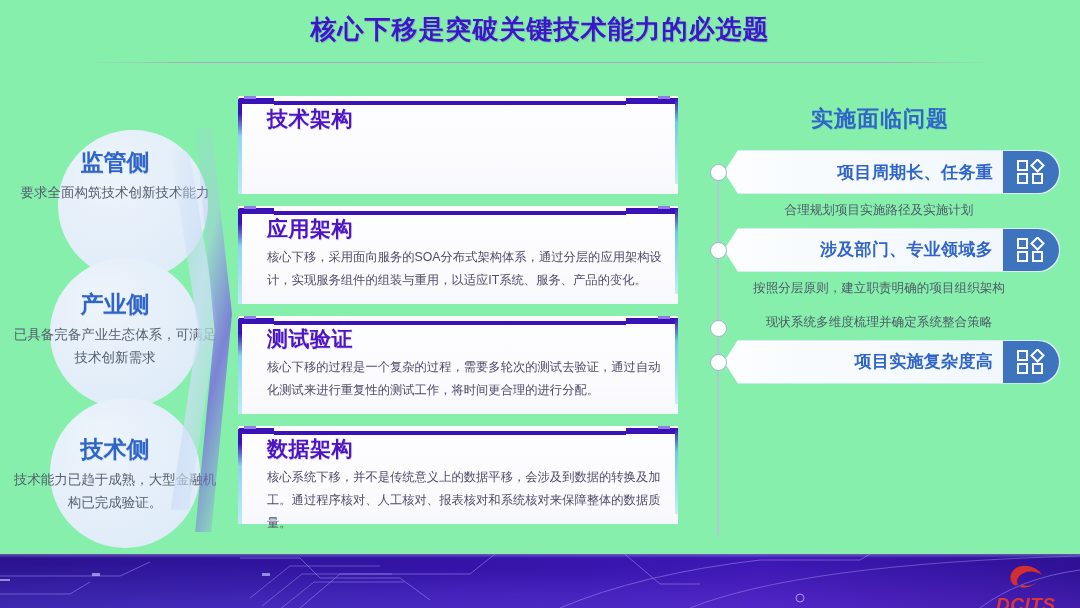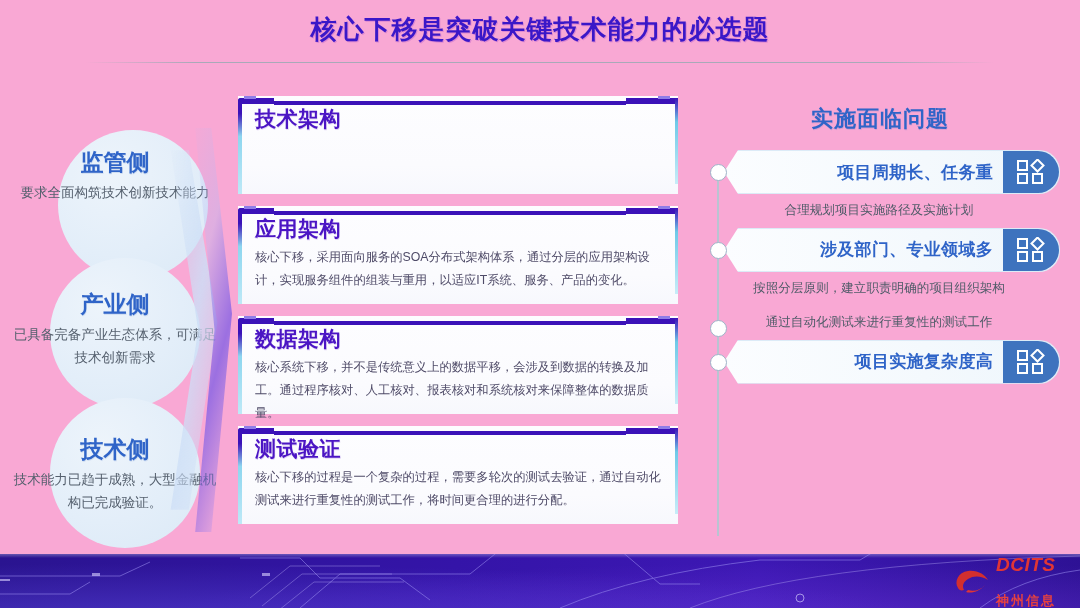--- a/index.html
+++ b/index.html
@@ -8,21 +8,21 @@
     background: #ffffff;
   }
   body {
     font-family: "Liberation Sans", "DejaVu Sans", sans-serif;
   }
   #slide {
     position: relative;
     width: 1080px;
     height: 608px;
     overflow: hidden;
-    background: #f9a8d4;
+    background: #86efac;
   }
 
   
   .title-wrap {
     position: absolute;
     top: 14px;
     left: 0;
     width: 1080px;
     text-align: center;
   }
@@ -161,21 +161,21 @@
     border-radius: 3px 0 0 0;
   }
   .card .frame .right-edge {
     position: absolute;
     right: 0; top: 2px; bottom: 10px;
     width: 3px;
     background: linear-gradient(to bottom, #3b12b8 0%, #6fc9e8 28%, #c8ecf8 100%);
   }
   .card-body {
     position: relative;
-    padding: 10px 16px 0 17px;
+    padding: 10px 16px 0 29px;
   }
   .card-title {
     font-size: 21px;
     font-weight: bold;
     color: #4b15c4;
     line-height: 1.25;
     margin-bottom: 4px;
     letter-spacing: .5px;
     text-shadow: .6px .6px 0 rgba(120,50,210,.2);
   }
@@ -283,20 +283,21 @@
     background: linear-gradient(to bottom, rgba(255,255,255,1), rgba(255,255,255,0));
   }
   .logo {
     position: absolute;
     right: 24px;
     top: 7px;
     height: 40px;
     display: flex;
     align-items: center;
     gap: 4px;
+    flex-direction: column;
   }
   .logo-swoosh {
     width: 40px; height: 30px;
     position: relative;
   }
   .logo-text { line-height: 1; }
   .logo-en {
     font-size: 19px;
     font-weight: bold;
     color: #e03535;
@@ -380,38 +381,38 @@
       <div class="frame">
         <div class="top-left"></div>
           <div class="tick-l"></div>
         <div class="top-mid"></div>
         <div class="top-right"></div>
           <div class="tick-r"></div>
         <div class="left-edge"></div>
           <div class="right-edge"></div>
       </div>
       <div class="card-body">
-        <div class="card-title">数据架构</div>
-        <div class="card-text">核心系统下移，并不是传统意义上的数据平移，会涉及到数据的转换及加工。通过程序核对、人工核对、报表核对和系统核对来保障整体的数据质量。</div>
+        <div class="card-title">测试验证</div>
+        <div class="card-text">核心下移的过程是一个复杂的过程，需要多轮次的测试去验证，通过自动化测试来进行重复性的测试工作，将时间更合理的进行分配。</div>
       </div>
     </div>
 
     <div class="card">
       <div class="frame">
         <div class="top-left"></div>
           <div class="tick-l"></div>
         <div class="top-mid"></div>
         <div class="top-right"></div>
           <div class="tick-r"></div>
         <div class="left-edge"></div>
           <div class="right-edge"></div>
       </div>
       <div class="card-body">
-        <div class="card-title">测试验证</div>
-        <div class="card-text">核心下移的过程是一个复杂的过程，需要多轮次的测试去验证，通过自动化测试来进行重复性的测试工作，将时间更合理的进行分配。</div>
+        <div class="card-title">数据架构</div>
+        <div class="card-text">核心系统下移，并不是传统意义上的数据平移，会涉及到数据的转换及加工。通过程序核对、人工核对、报表核对和系统核对来保障整体的数据质量。</div>
       </div>
     </div>
 
   </div>
 
   <div class="right-col">
     <div class="right-head">实施面临问题</div>
     <div class="timeline-line"></div>
 
     <div class="tl-item">
@@ -441,21 +442,21 @@
             <rect x="17" y="15" width="9" height="9" fill="none" stroke="#ffffff" stroke-width="2"></rect>
             <polygon points="21.5,0.5 27.5,6.5 21.5,12.5 15.5,6.5" fill="none" stroke="#ffffff" stroke-width="2"></polygon>
           </svg>
         </div>
       </div>
       <div class="tl-sub">按照分层原则，建立职责明确的项目组织架构</div>
     </div>
 
     <div class="tl-item">
       <div class="tl-dot"></div>
-      <div class="tl-sub">通过自动化测试来进行重复性的测试工作</div>
+      <div class="tl-sub">现状系统多维度梳理并确定系统整合策略</div>
     </div>
 
     <div class="tl-item">
       <div class="tl-dot"></div>
       <div class="pill">
         <div class="pill-label">项目实施复杂度高</div>
         <div class="badge">
           <svg width="30" height="26" viewBox="0 0 30 26" aria-hidden="true">
             <rect x="2" y="2" width="9" height="9" fill="none" stroke="#ffffff" stroke-width="2"></rect>
             <rect x="2" y="15" width="9" height="9" fill="none" stroke="#ffffff" stroke-width="2"></rect>

